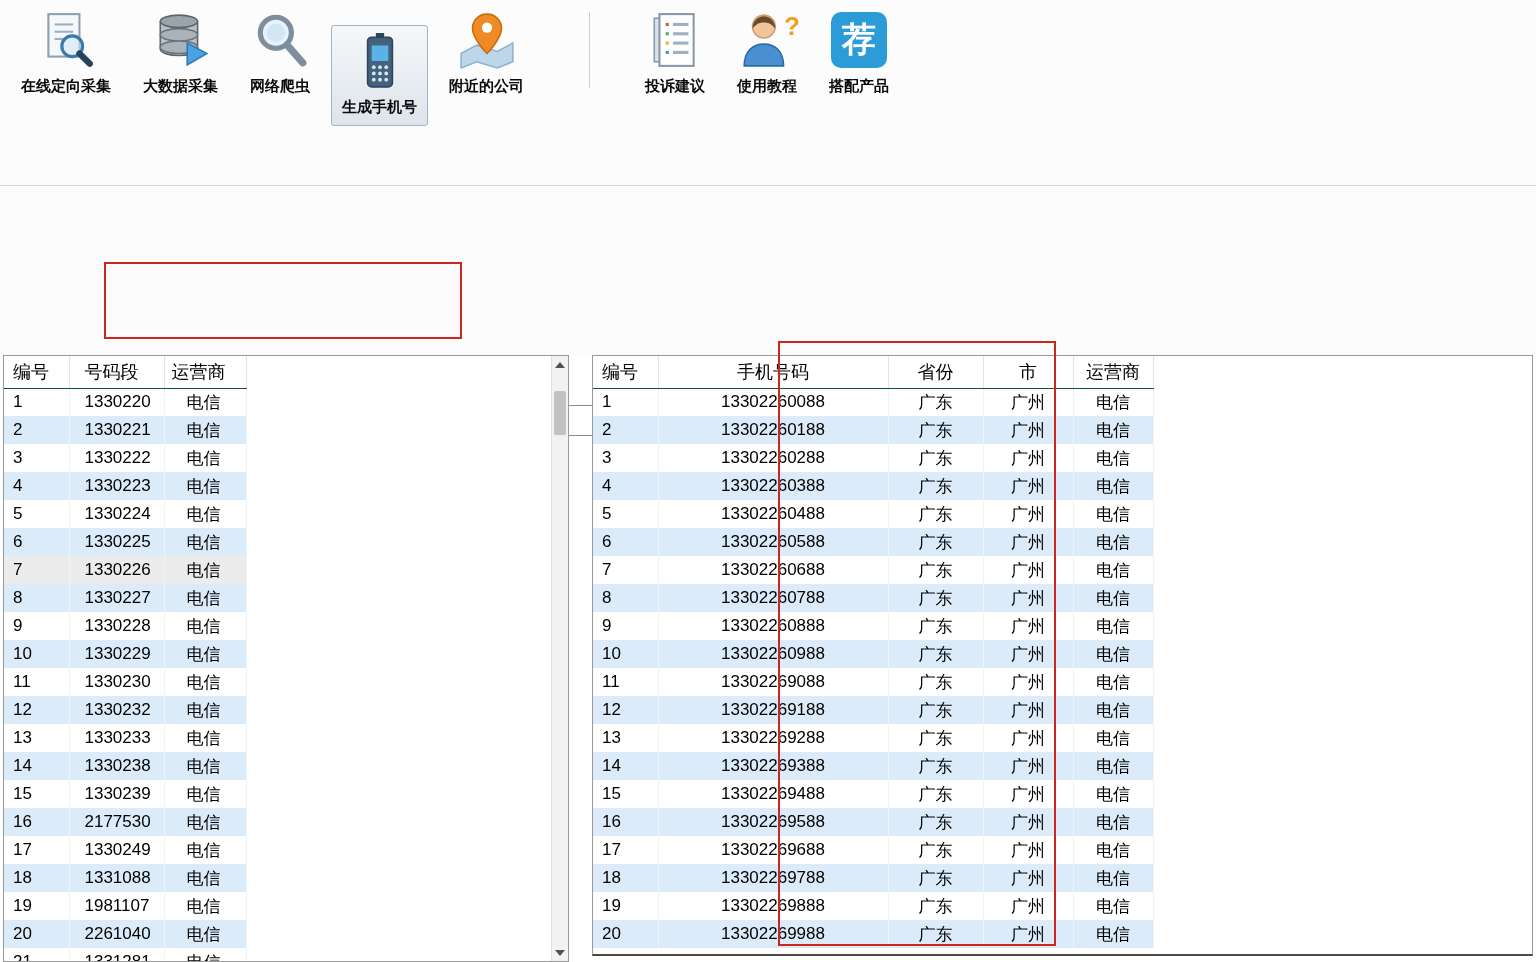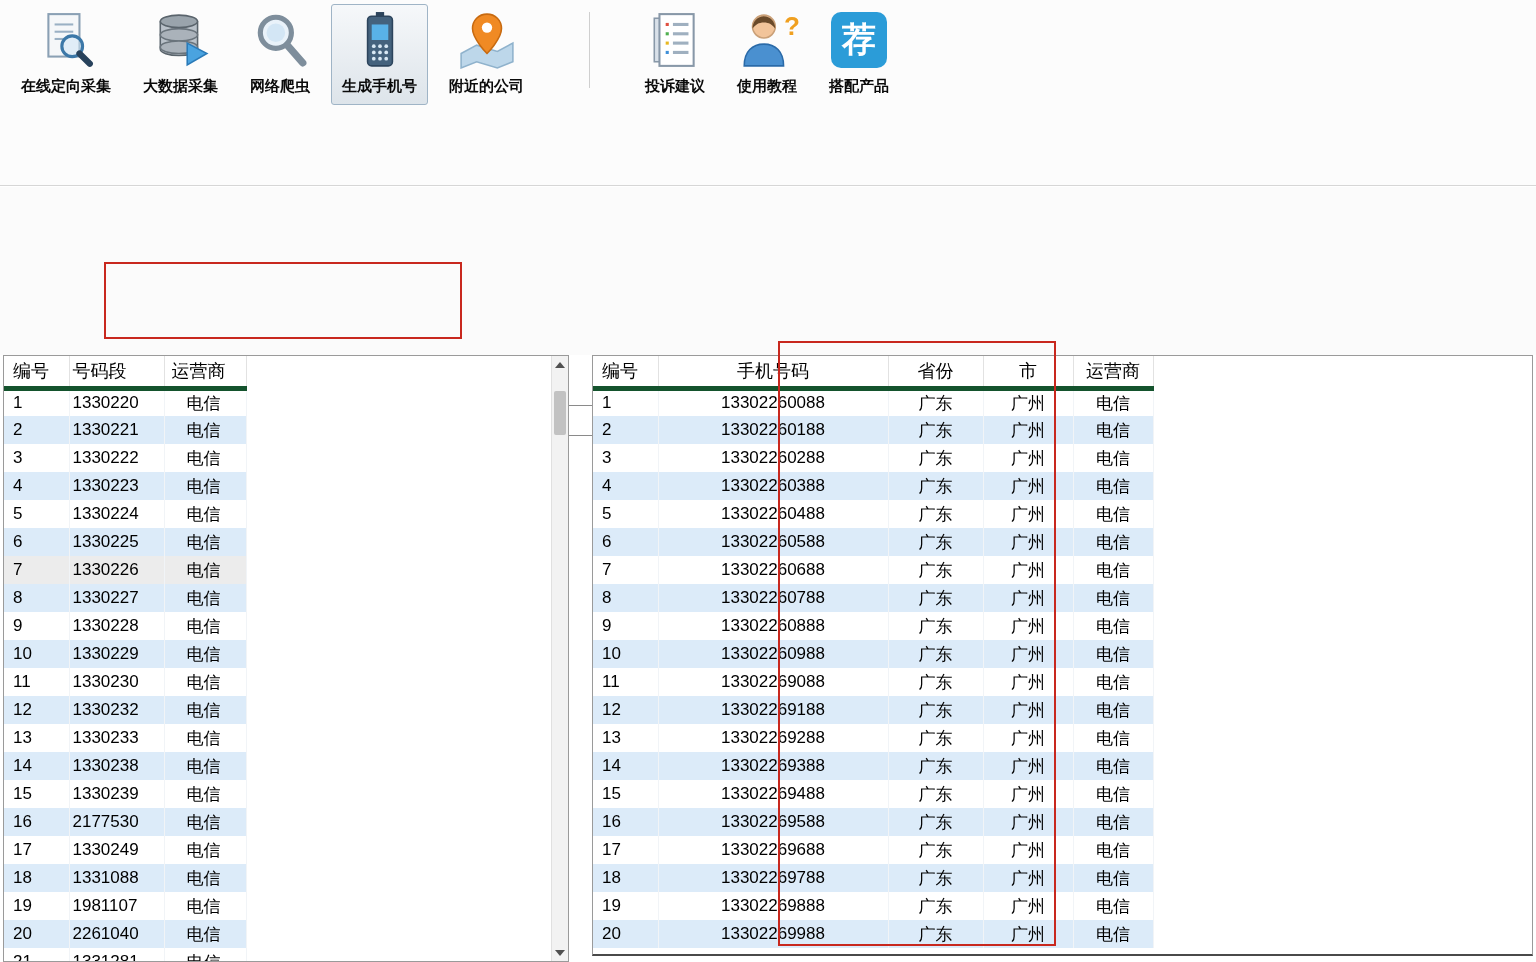--- a/index.html
+++ b/index.html
@@ -17,20 +17,21 @@
     background:#fcfcfc; border-bottom:1px solid #d6d6d6;
   }
   .tb-inner { display:flex; gap:10px; padding:4px 0 0 10px; align-items:flex-start; }
   .tb-item {
     display:flex; flex-direction:column; align-items:center;
     padding:6px 10px 8px; border:1px solid transparent; border-radius:3px; cursor:default;
   }
   .tb-item.active {
     background:linear-gradient(#f6f8fa,#dde4ea);
     border-color:#9fb4c6;
+    margin-top:21px;
   }
   .tb-icon { width:58px; height:58px; margin-bottom:8px; position:relative; }
   .tb-icon svg { width:58px; height:58px; display:block; }
   .tb-label { font-size:15px; font-weight:600; white-space:nowrap; color:#0a0a0a; }
   .tb-divider { width:1px; height:76px; background:#cfcfcf; margin:8px 34px 0 44px; }
   .badge-q {
     position:absolute; right:-4px; top:0px; color:#f0a020;
     font-weight:bold; font-size:26px; text-shadow:0 1px 0 #fff;
   }
   .rec-bg {
@@ -84,33 +85,33 @@
   
   .panel { position:absolute; top:355px; background:#fff; border:1px solid #9a9a9a; overflow:hidden; }
   #left-panel  { left:3px;   width:566px; height:607px; }
   #right-panel { left:592px; width:941px; height:601px; border-bottom:2px solid #4a4a4a; }
 
   table { border-collapse:collapse; table-layout:fixed; }
   #left-table  { width:242px; }
   #right-table { width:560px; }
   th {
     height:32px; font-size:18px; font-weight:normal; background:#fff;
-    border-right:1px solid #e2e2e2; border-bottom:5px solid #14532d; text-align:center;
+    border-right:1px solid #e2e2e2; border-bottom:1px solid #14532d; text-align:center;
     overflow:hidden; white-space:nowrap;
   }
   td {
     height:28px; font-size:17px; text-align:center;
     border-right:1px solid rgba(120,150,180,0.10);
     overflow:hidden; white-space:nowrap; padding:0;
   }
   tr.alt td { background:#dcebf9; }
   tr.sel td { background:#ececec; }
   #left-table th, #left-table td { text-align:left; }
   #left-table th:nth-child(1), #left-table td:nth-child(1) { padding-left:9px; }
-  #left-table th:nth-child(2), #left-table td:nth-child(2) { padding-left:3px; }
+  #left-table th:nth-child(2), #left-table td:nth-child(2) { padding-left:15px; }
   #left-table th:nth-child(3) { padding-left:7px; }
   #left-table td:nth-child(3) { padding-left:22px; }
   #right-table th:nth-child(1), #right-table td:nth-child(1) { text-align:left; padding-left:9px; }
 
   
   #left-scrollbar {
     position:absolute; right:0; top:0; width:17px; height:100%;
     background:#f2f2f2; border-left:1px solid #e0e0e0;
   }
   .scroll-btn { position:absolute; left:0; width:16px; height:17px;

